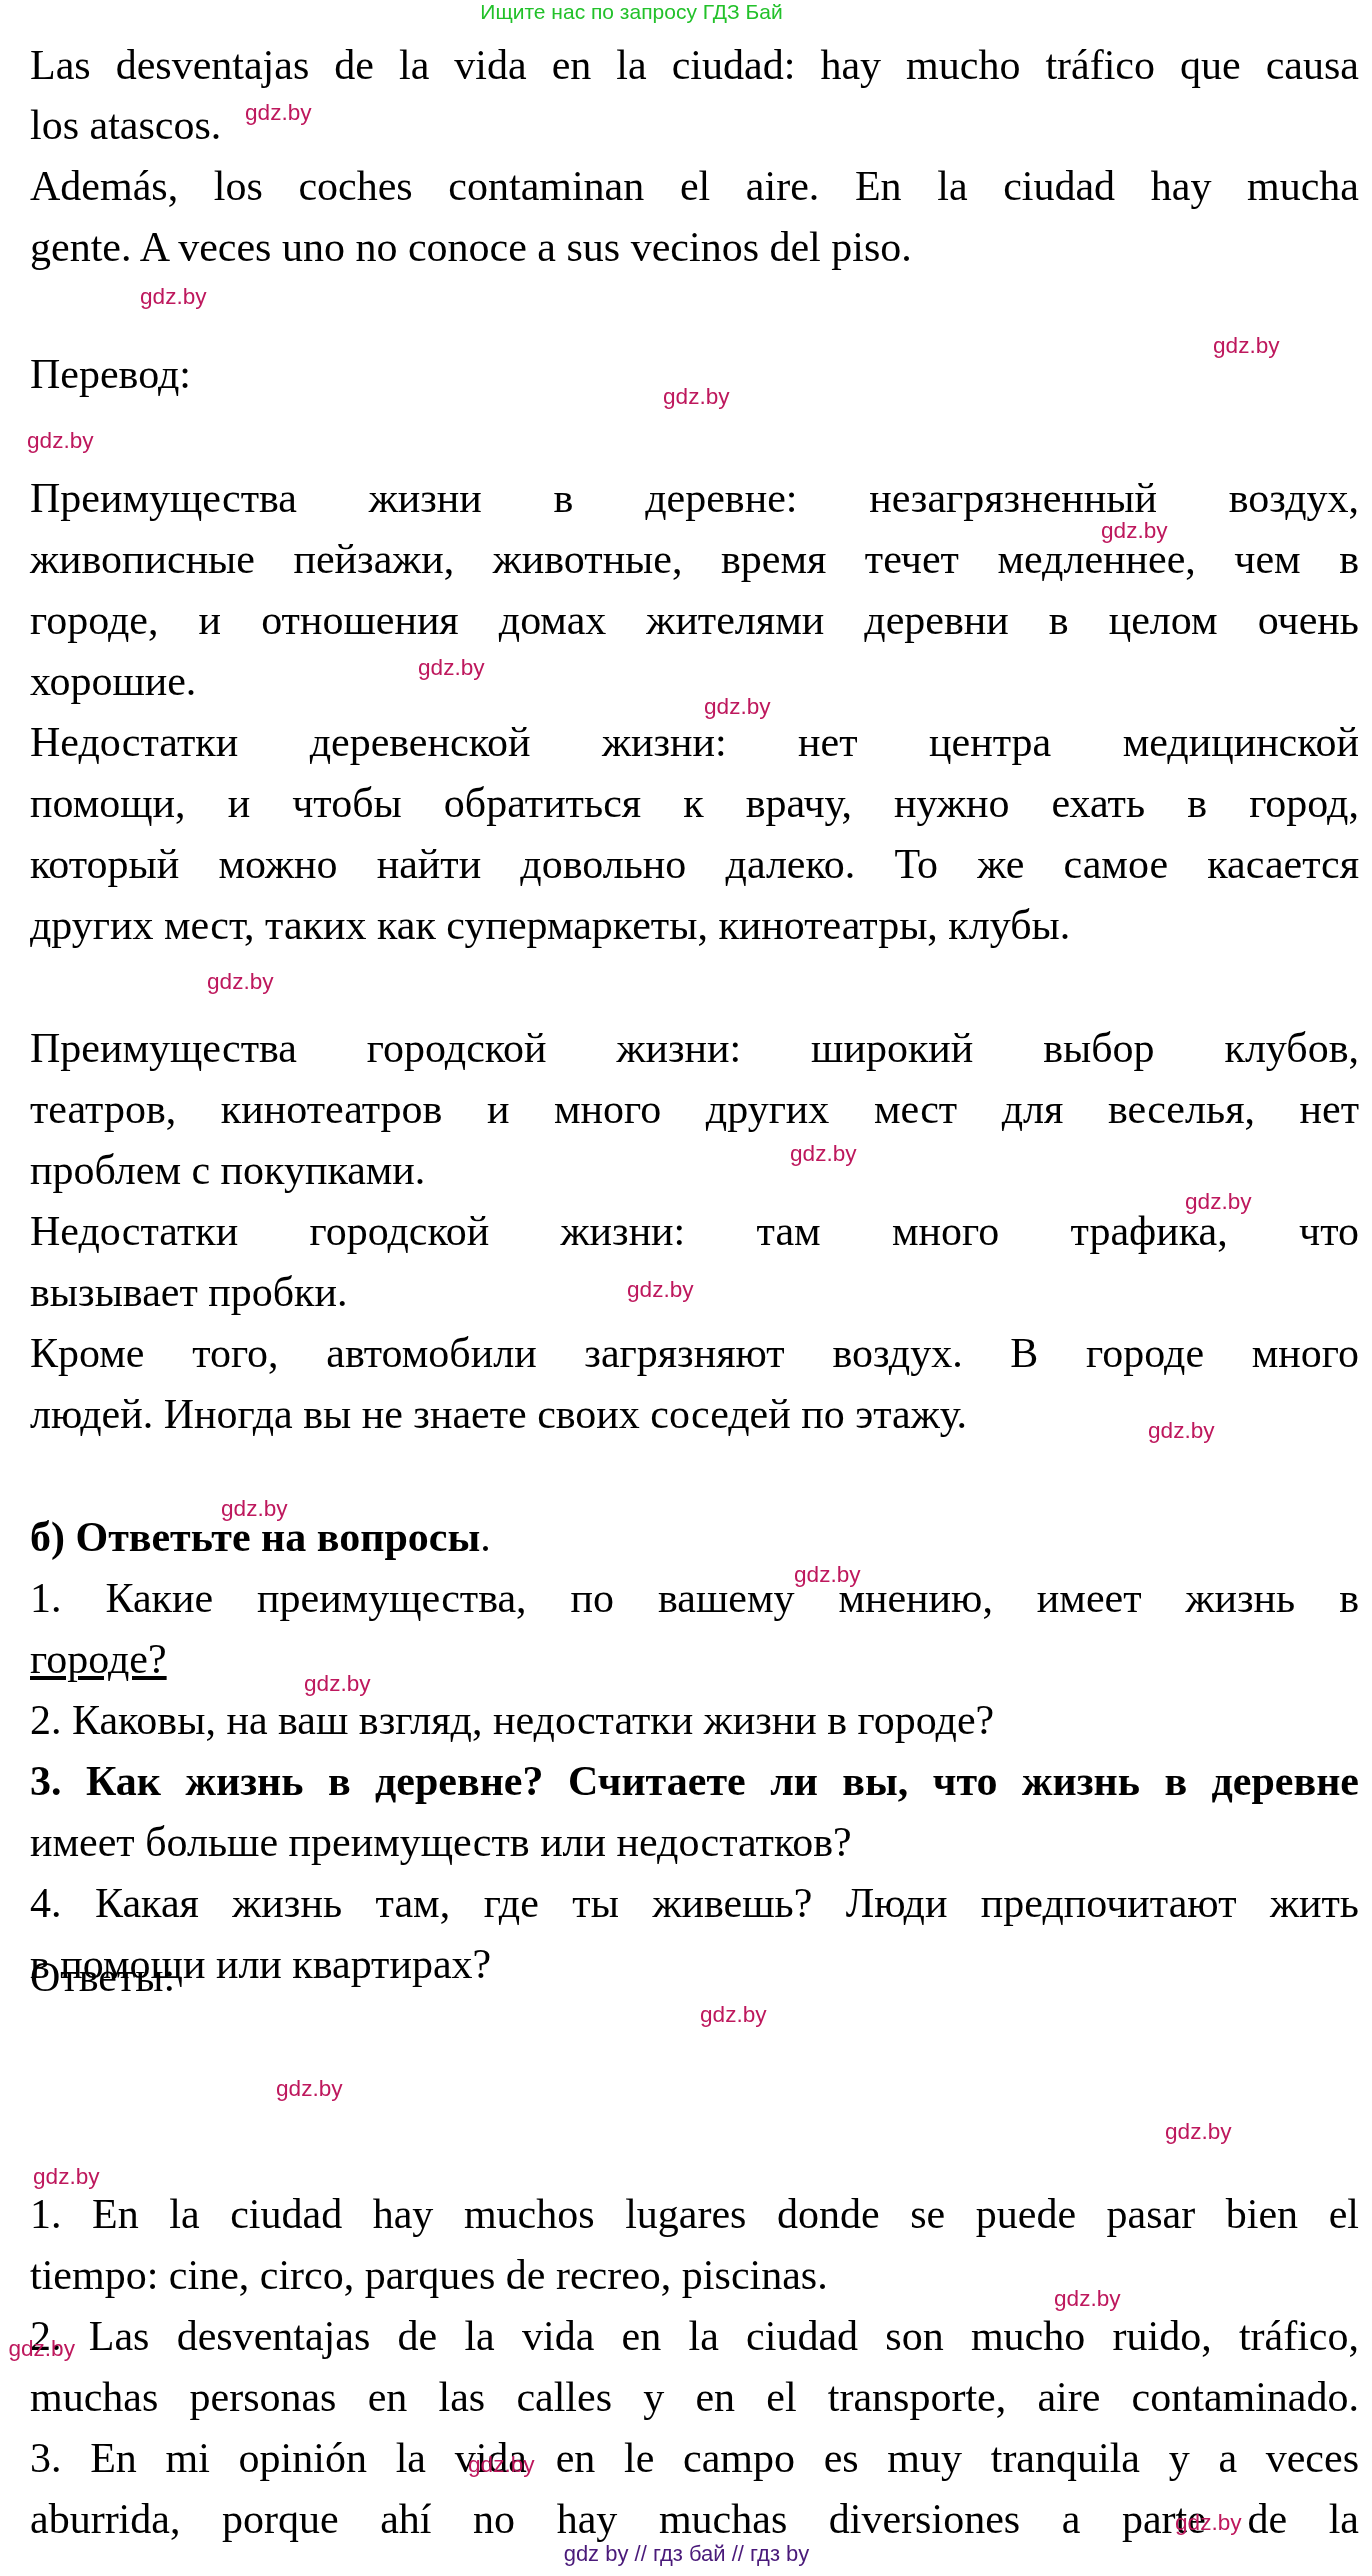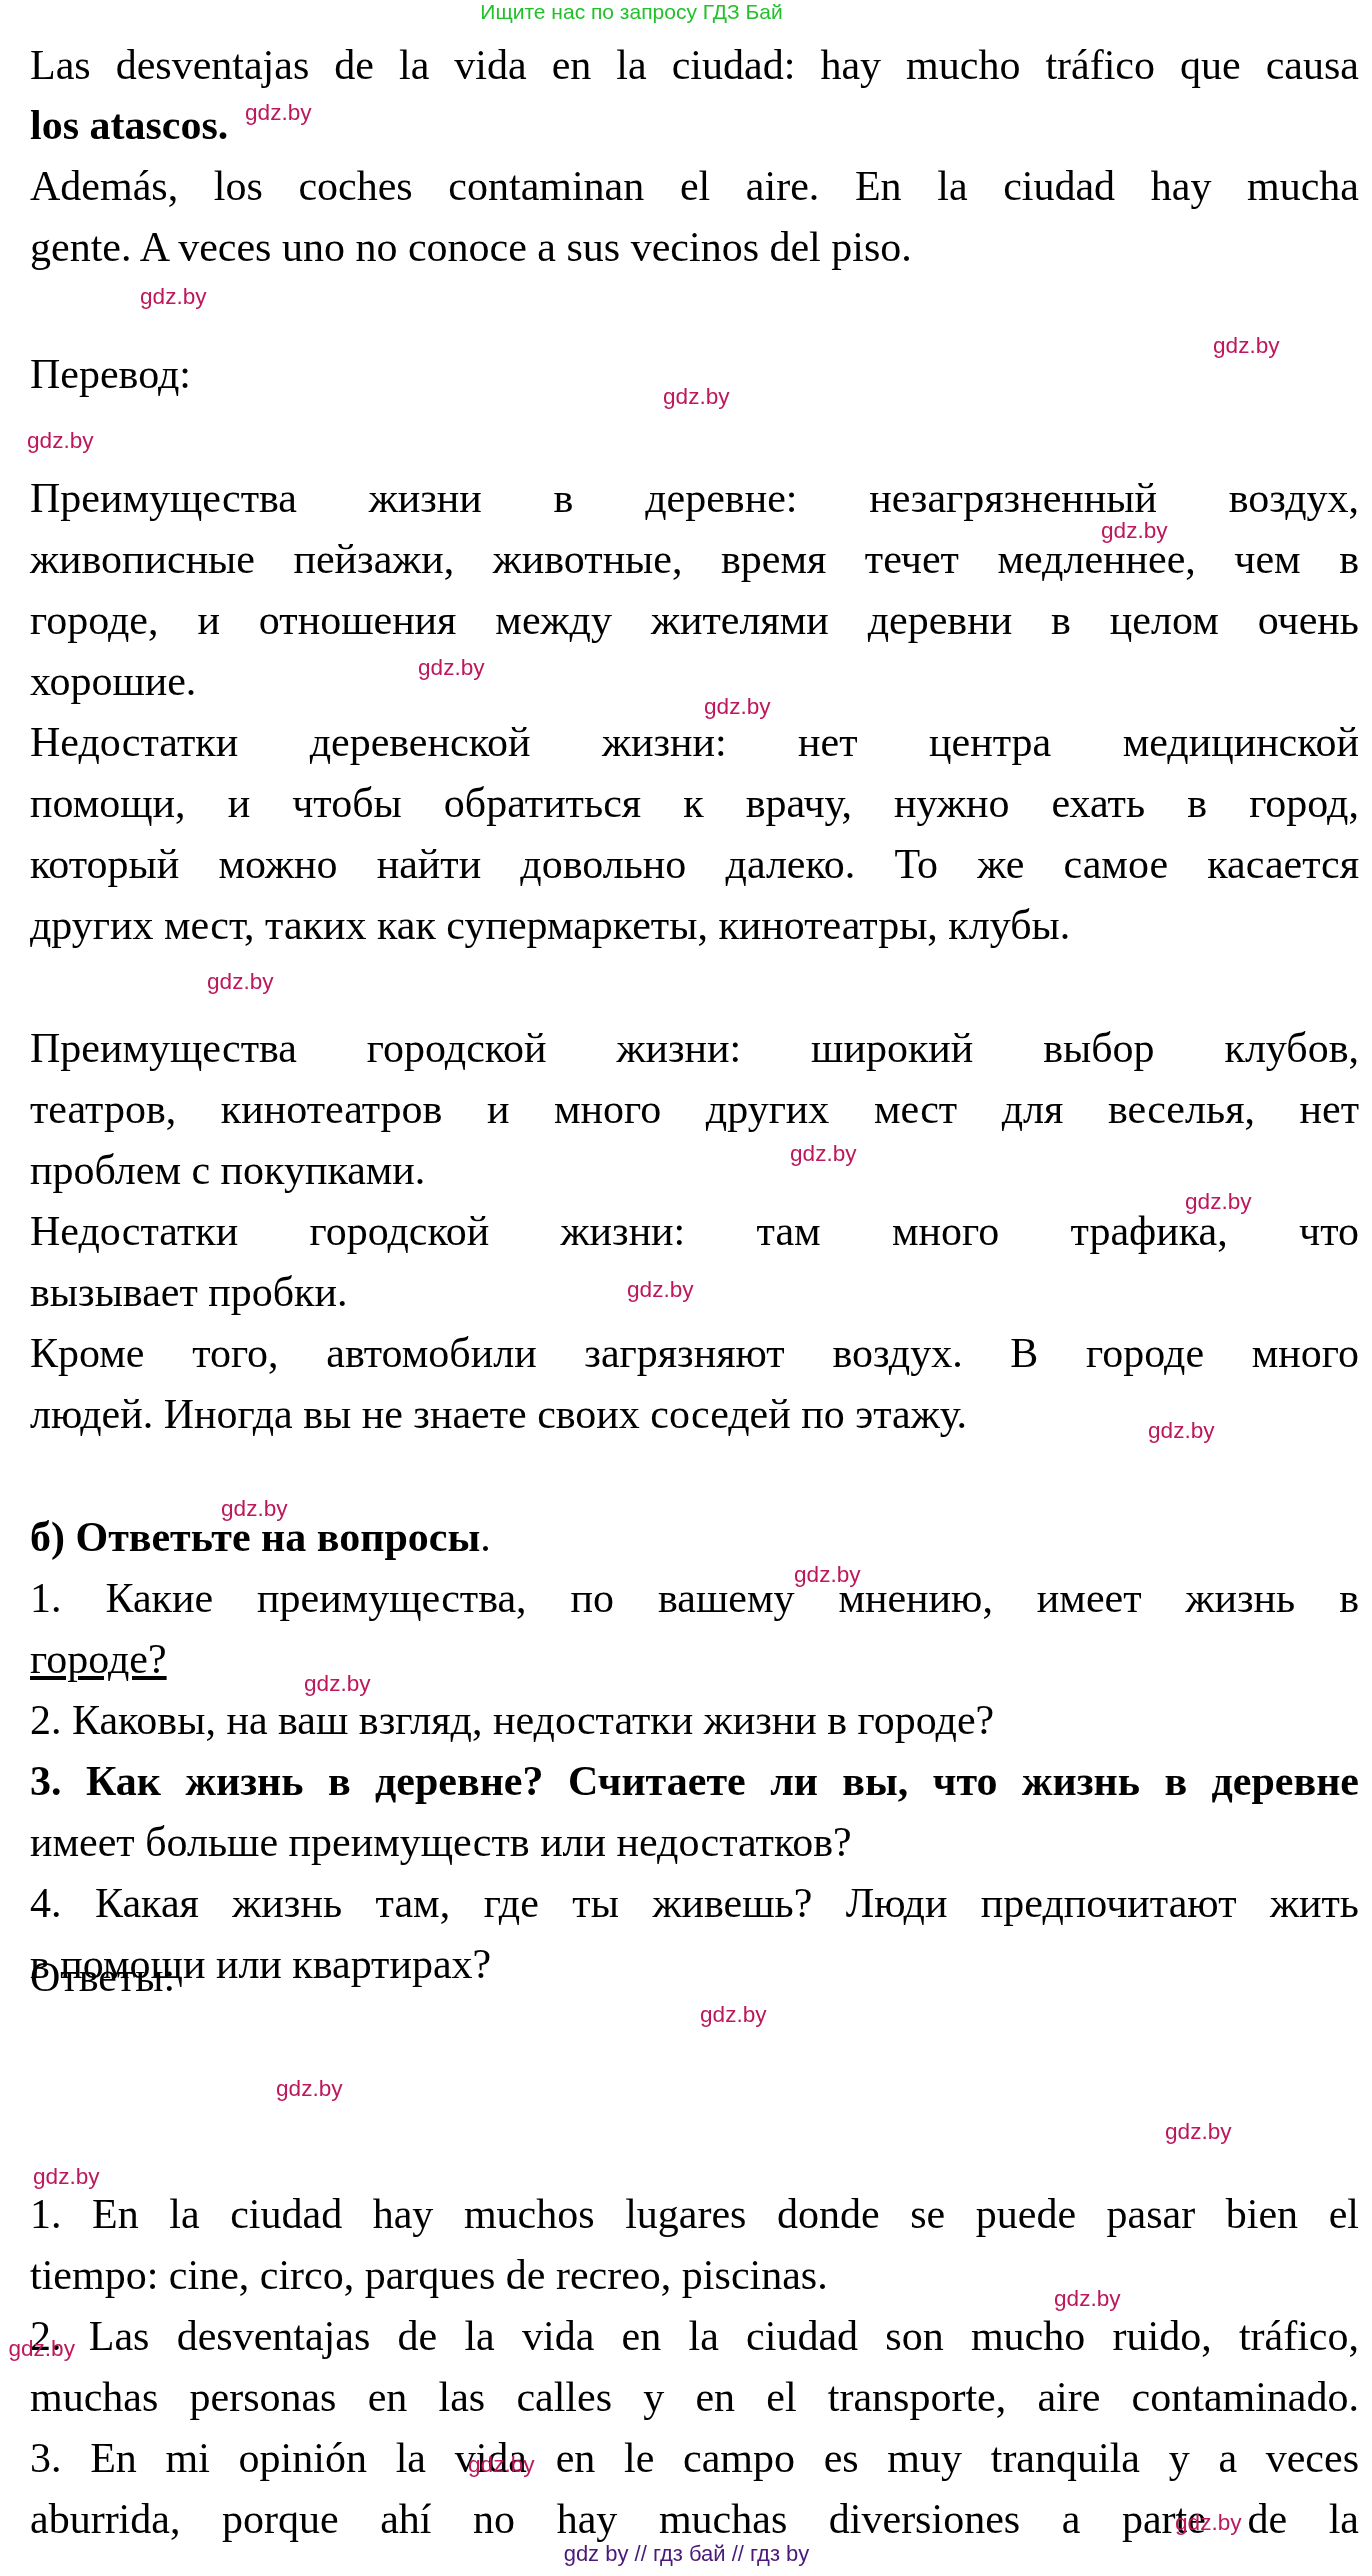--- a/index.html
+++ b/index.html
@@ -69,29 +69,29 @@
     }
   </style>
 </head>
 <body>
 
 <div class="banner">Ищите нас по запросу ГДЗ Бай</div>
 
 <div class="content">
 
   <div class="line justify" style="top:0px;">Las desventajas de la vida en la ciudad: hay mucho tráfico que causa</div>
-  <div class="line" style="top:60px;font-weight:bold;">los atascos.</div>
+  <div class="line" style="top:60px;">los atascos.</div>
   <div class="line justify" style="top:121px;">Además, los coches contaminan el aire. En la ciudad hay mucha</div>
   <div class="line" style="top:182px;">gente. A veces uno no conoce a sus vecinos del piso.</div>
 
   <div class="line" style="top:309px;">Перевод:</div>
 
   <div class="line justify" style="top:433px;">Преимущества жизни в деревне: незагрязненный воздух,</div>
   <div class="line justify" style="top:494px;">живописные пейзажи, животные, время течет медленнее, чем в</div>
-  <div class="line justify" style="top:555px;">городе, и отношения между жителями деревни в целом очень</div>
+  <div class="line justify" style="top:555px;">городе, и отношения домах жителями деревни в целом очень</div>
   <div class="line" style="top:616px;">хорошие.</div>
 
   <div class="line justify" style="top:677px;">Недостатки деревенской жизни: нет центра медицинской</div>
   <div class="line justify" style="top:738px;">помощи, и чтобы обратиться к врачу, нужно ехать в город,</div>
   <div class="line justify" style="top:799px;">который можно найти довольно далеко. То же самое касается</div>
   <div class="line" style="top:860px;">других мест, таких как супермаркеты, кинотеатры, клубы.</div>
 
   <div class="line justify" style="top:983px;">Преимущества городской жизни: широкий выбор клубов,</div>
   <div class="line justify" style="top:1044px;">театров, кинотеатров и много других мест для веселья, нет</div>
   <div class="line" style="top:1105px;">проблем с покупками.</div>

